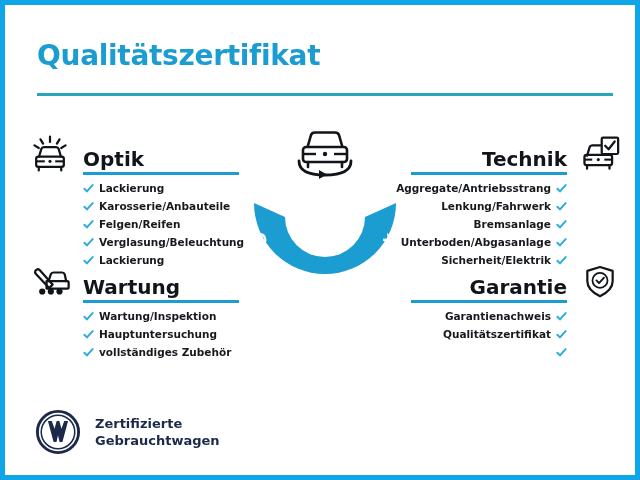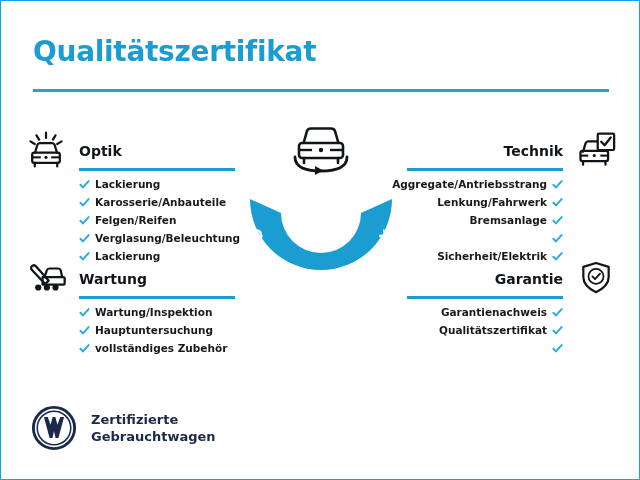--- a/index.html
+++ b/index.html
@@ -8,21 +8,21 @@
     background: #ffffff;
   }
   body {
     font-family: "DejaVu Sans", sans-serif;
   }
   #page {
     position: relative;
     width: 640px;
     height: 480px;
     background: #ffffff;
-    border: 1px solid #0ea5e9;
+    border: 5px solid #0ea5e9;
     box-sizing: border-box;
     overflow: hidden;
   }
 
   
   .page-title {
     position: absolute;
     left: 32px;
     top: 34px;
     font-size: 28px;
@@ -61,21 +61,21 @@
     display: flex;
     align-items: center;
     justify-content: center;
   }
   .left .sec-icon  { left: 0; }
   .right .sec-icon { right: 0; }
 
   .sec-title {
     position: absolute;
     top: 14px;
-    font-size: 14px;
+    font-size: 20px;
     font-weight: bold;
     color: #111418;
     white-space: nowrap;
   }
   .left  .sec-title { left: 56px; }
   .right .sec-title { right: 56px; }
 
   .sec-rule {
     position: absolute;
     top: 39px;
@@ -295,20 +295,21 @@
             <path d="M1.5 6.3 L4.3 9.2 L10.5 2.2" fill="none" stroke="#29abe2" stroke-width="2.1" stroke-linecap="round" stroke-linejoin="round"></path>
           </svg>
       </li>
       <li>
         <span>Bremsanlage</span>
         <svg class="check" viewBox="0 0 12 12">
             <path d="M1.5 6.3 L4.3 9.2 L10.5 2.2" fill="none" stroke="#29abe2" stroke-width="2.1" stroke-linecap="round" stroke-linejoin="round"></path>
           </svg>
       </li>
       <li>
+        <span>Unterboden/Abgasanlage</span>
         <svg class="check" viewBox="0 0 12 12">
             <path d="M1.5 6.3 L4.3 9.2 L10.5 2.2" fill="none" stroke="#29abe2" stroke-width="2.1" stroke-linecap="round" stroke-linejoin="round"></path>
           </svg>
       </li>
       <li>
         <span>Sicherheit/Elektrik</span>
         <svg class="check" viewBox="0 0 12 12">
             <path d="M1.5 6.3 L4.3 9.2 L10.5 2.2" fill="none" stroke="#29abe2" stroke-width="2.1" stroke-linecap="round" stroke-linejoin="round"></path>
           </svg>
       </li>

